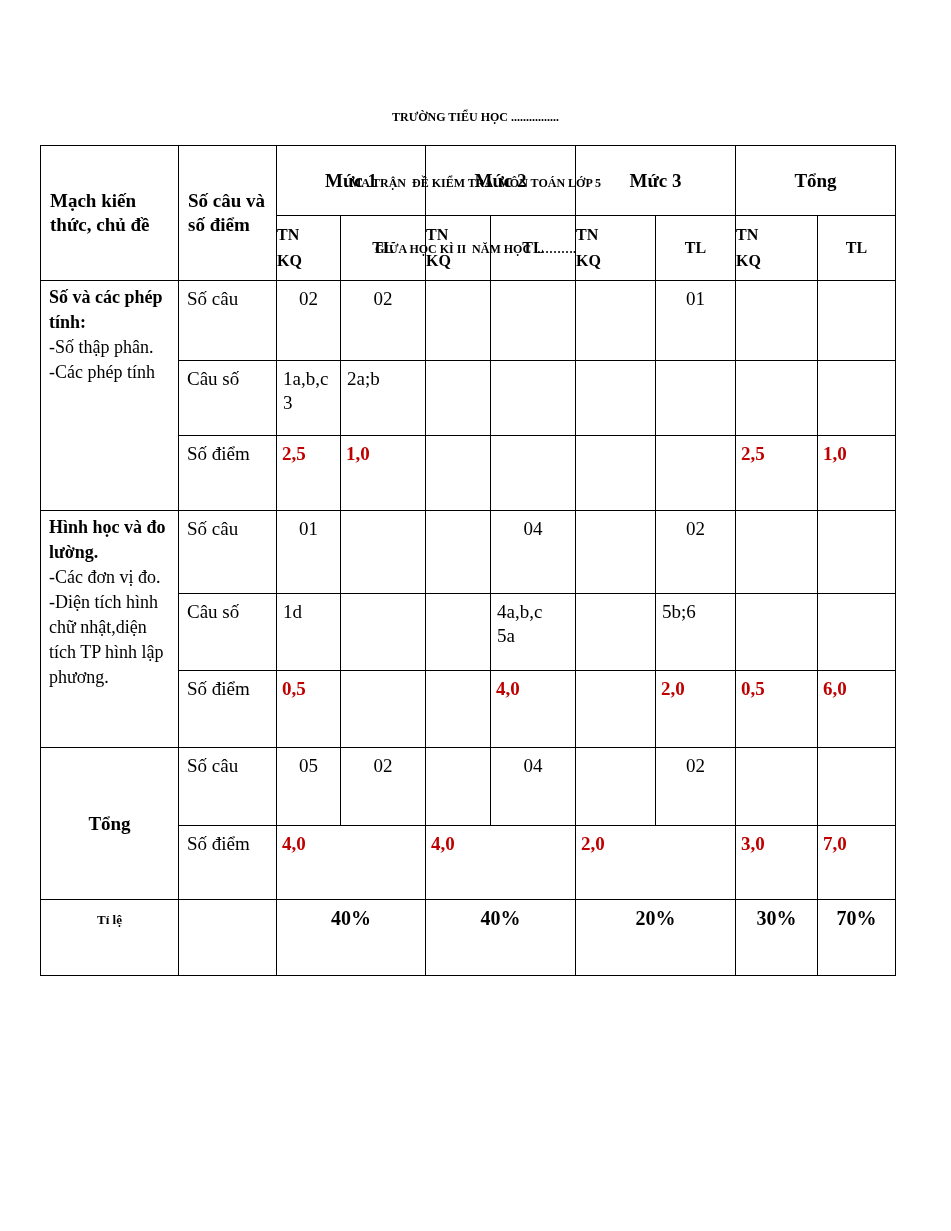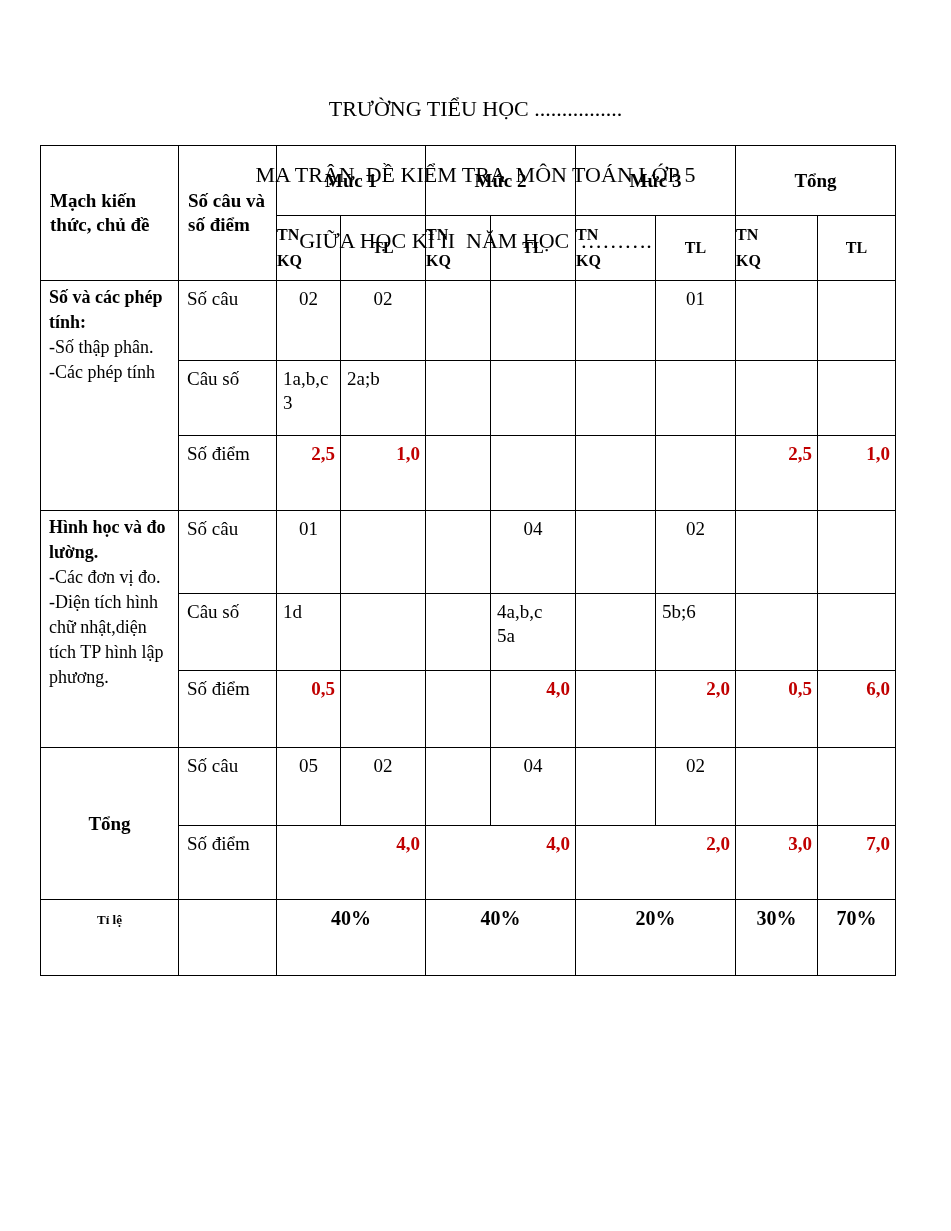--- a/index.html
+++ b/index.html
@@ -6,22 +6,22 @@
   html, body { margin: 0; padding: 0; }
   body {
     width: 951px; height: 1231px;
     background: #ffffff;
     font-family: "Liberation Serif", serif;
     color: #000;
   }
   .page { position: relative; width: 951px; height: 1231px; background: #fff; overflow: hidden; }
 
   .title-block {
-    position: absolute; top: 54px; left: 8px; width: 935px;
-    text-align: center; font-weight: 400; font-size: 22px; line-height: 22px;
+    position: absolute; top: 62px; left: 8px; width: 935px;
+    text-align: center; font-weight: 700; font-size: 12px; line-height: 22px;
     white-space: pre;
   }
 
   table.matrix {
     position: absolute; left: 40px; top: 145px;
     border-collapse: collapse; table-layout: fixed;
   }
   .matrix td {
     border: 1.5px solid #000;
     vertical-align: top;
@@ -32,21 +32,21 @@
   }
   td.hdr { font-weight: 700; }
   td.vmid { vertical-align: middle; margin-left: 44px; }
   td.c { text-align: center; }
   td.padl { padding-left: 9px; }
   td.tnkq { font-weight: 700; font-size: 16px; line-height: 26px; white-space: pre-line; padding-left: 0; }
   td.tlh  { font-weight: 700; font-size: 16px; text-align: center; vertical-align: middle; }
   td.rowlabel { padding-left: 8px; }
   td.val { text-align: center; }
   td.cau { text-align: left; padding-left: 6px; white-space: pre-line; }
-  td.score { color: var(--score-red); font-weight: 700; text-align: right; margin-left: 37px; }
+  td.score { color: var(--score-red); font-weight: 700; text-align: left; margin-left: 37px; }
   td.pct { font-weight: 700; text-align: center; font-size: 20px; }
   td.grouplabel { font-size: 18px; line-height: 25px; padding: 4px 6px 4px 8px; }
   .gl-bold { font-weight: 700; display: block; }
   .gl-rest { display: block; white-space: pre-line; }
   td.tonglabel { font-weight: 700; text-align: center; vertical-align: middle; font-size: 19px; }
   td.tilelabel { font-weight: 700; text-align: center; font-size: 13px; padding-top: 8px; }
 </style>
 </head>
 <body>
 

